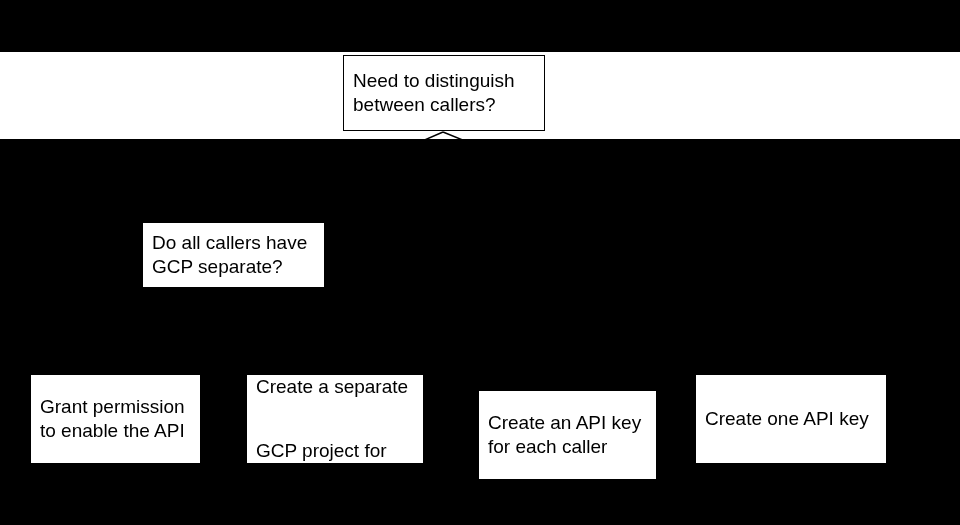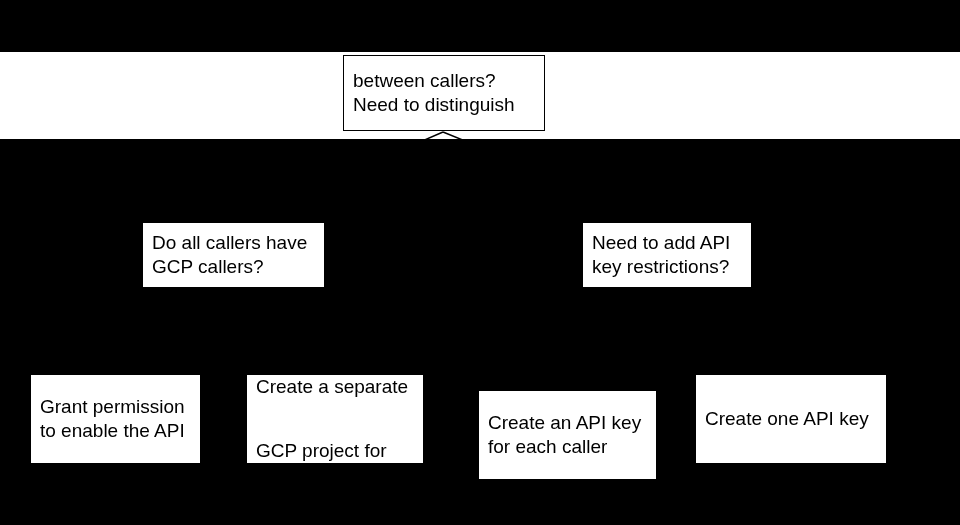--- a/index.html
+++ b/index.html
@@ -67,33 +67,29 @@
 <div class="stage" style="--bg: #000000; --band: #ffffff; --boxfill: #ffffff; --boxborder: #000000; --line: #000000; --text: #000000;">
 
   <div class="band">
     <svg width="960" height="180" viewBox="0 0 960 180">
       <line x1="443" y1="80" x2="233" y2="171"></line>
       <line x1="443" y1="80" x2="667" y2="171"></line>
     </svg>
   </div>
 
   <div class="node n-root">
+    <span>Need to distinguish</span>
     <span>between callers?</span>
-    <span>Need to distinguish</span>
   </div>
 
   <div class="node n-gcpq">
     <span>Do all callers have</span>
-    <span>GCP callers?</span>
+    <span>GCP separate?</span>
   </div>
 
-  <div class="node n-keyq">
-    <span>Need to add API</span>
-    <span>key restrictions?</span>
-  </div>
 
   <div class="node n-grant">
     <span>Grant permission</span>
     <span>to enable the API</span>
   </div>
 
   <div class="node n-sep">
     <span>Create a separate</span>
     <span>GCP project for</span>
   </div>

